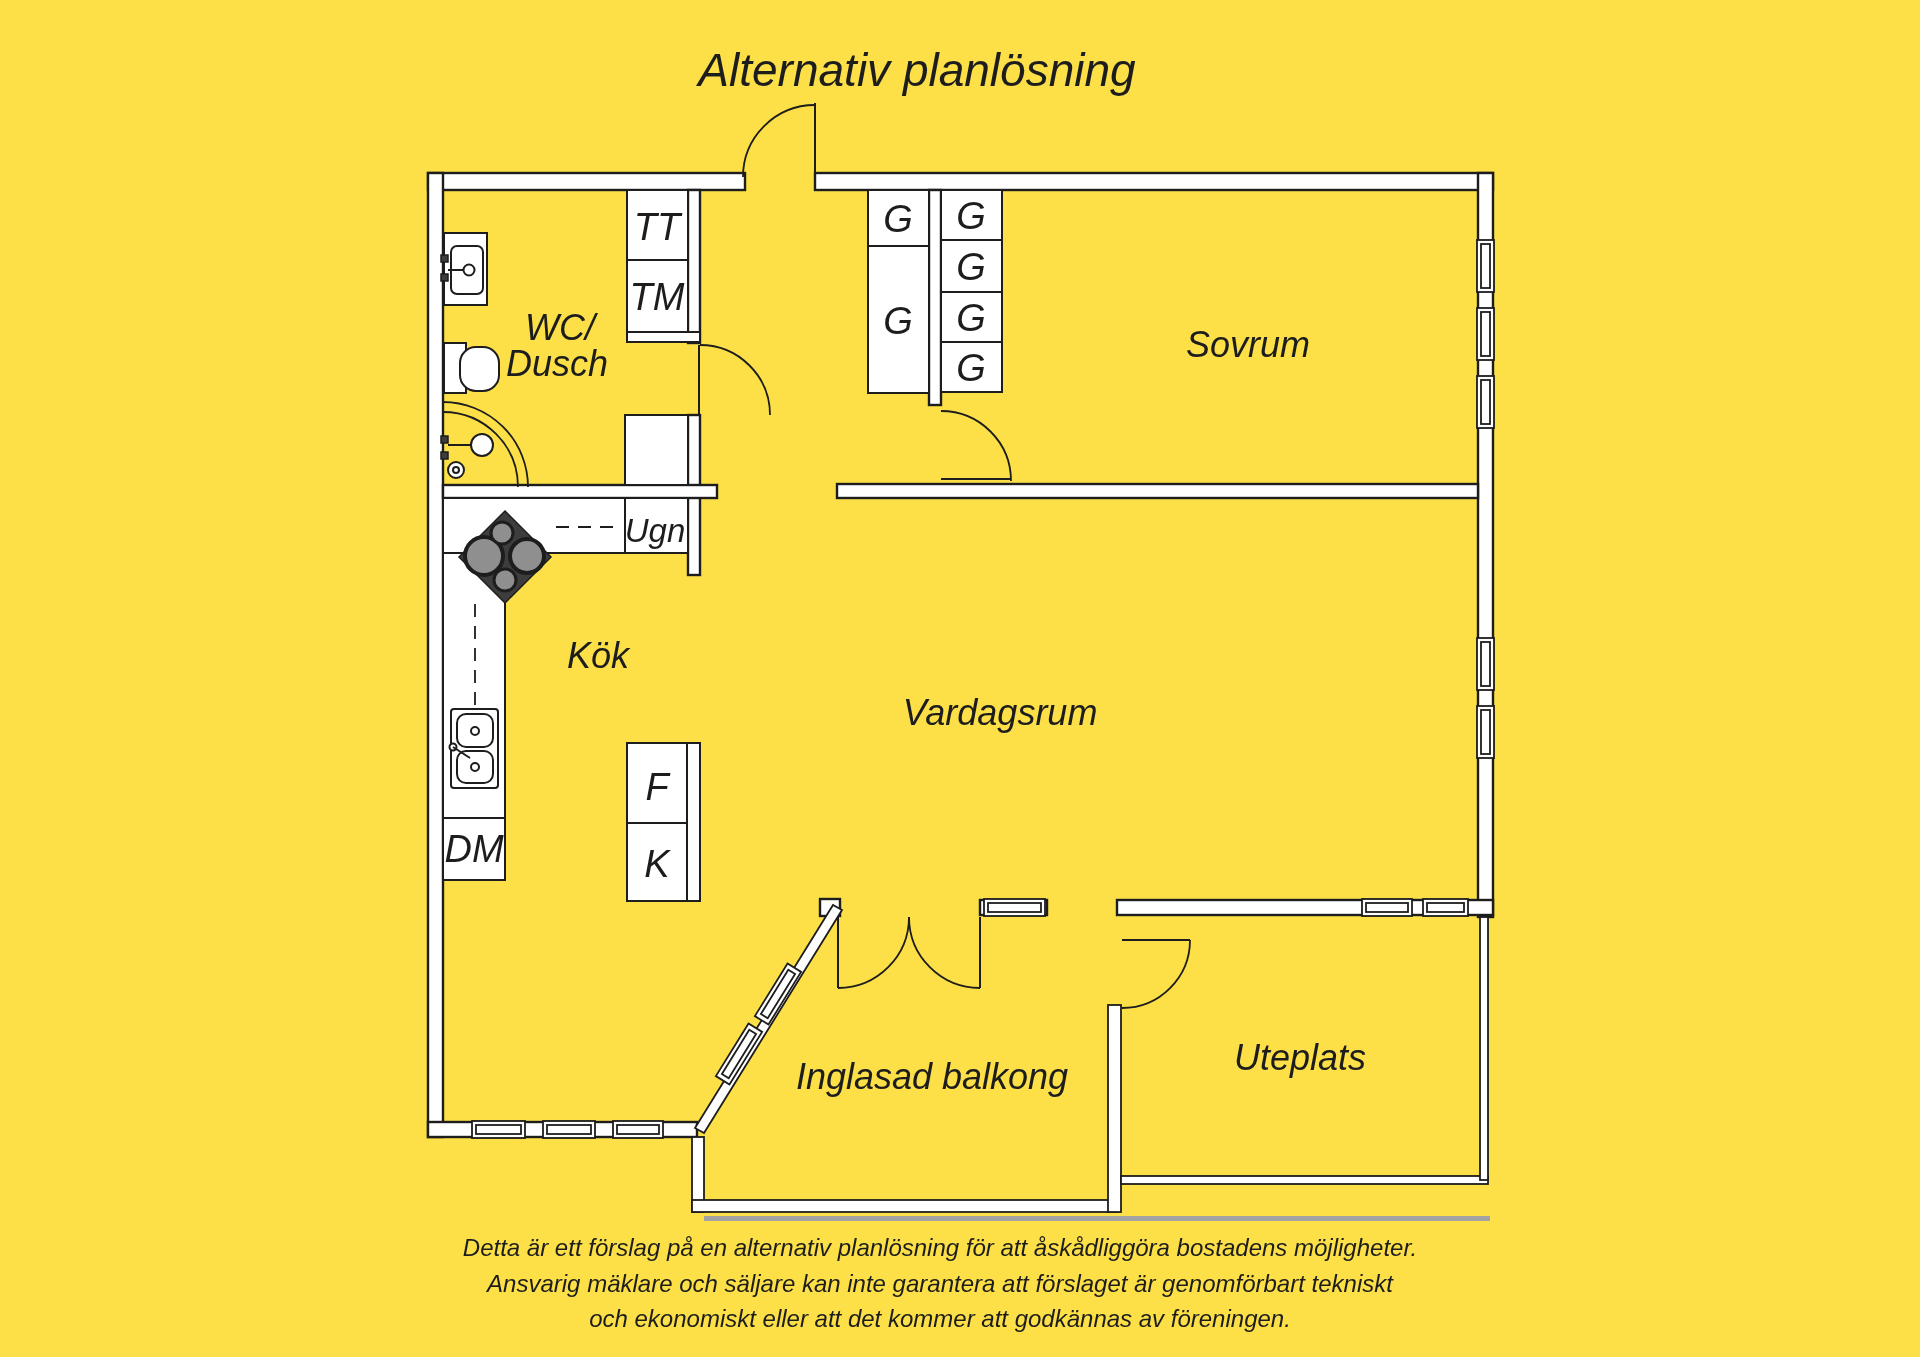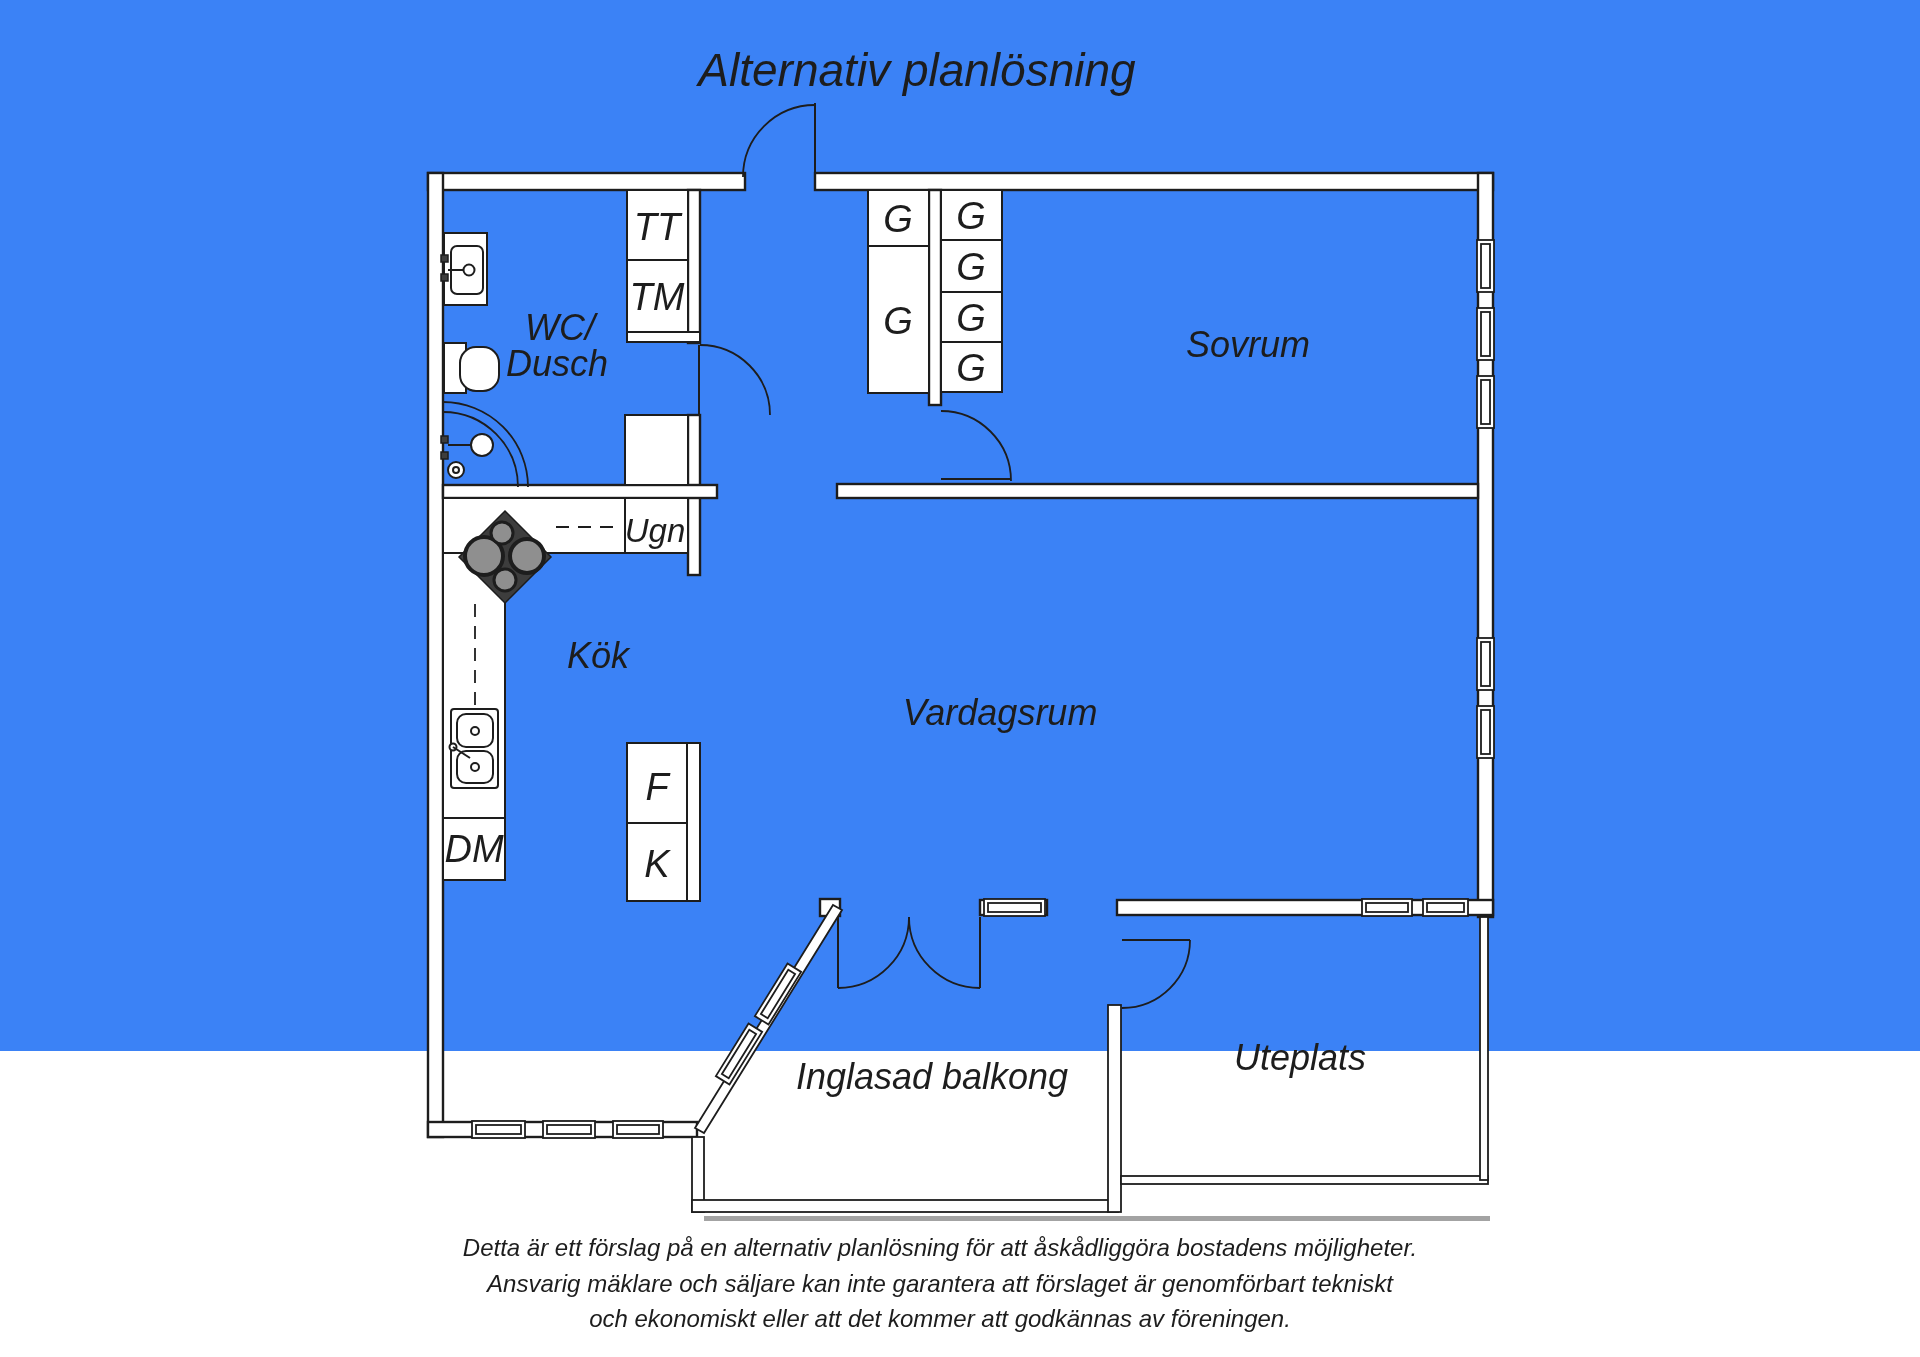--- a/index.html
+++ b/index.html
@@ -1,16 +1,16 @@
 <!DOCTYPE html>
 <html><head>
 <meta charset="utf-8">
 <style>
   html,body{margin:0;padding:0;background:#ffffff;width:1920px;height:1357px;overflow:hidden;}
-  .plan-wrap{width:1920px;height:1051px;position:relative;background:#3b82f6;}
+  .plan-wrap{width:1920px;height:1357px;position:relative;background:#fde047;}
   svg{display:block;}
   .wall{fill:#ffffff;stroke:#1d1d1d;stroke-width:2.4;}
   .wall-thin{fill:#ffffff;stroke:#1d1d1d;stroke-width:1.8;}
   .fixture{fill:#ffffff;stroke:#1d1d1d;stroke-width:2;}
   .fixline{stroke:#1d1d1d;stroke-width:2;fill:none;}
   .arc{stroke:#1d1d1d;stroke-width:1.8;fill:none;}
   .dash{stroke:#1d1d1d;stroke-width:1.8;fill:none;stroke-dasharray:13 9;}
   .win{fill:#ffffff;stroke:#1d1d1d;stroke-width:1.8;}
   .lbl{font-family:"Liberation Sans",sans-serif;font-style:italic;fill:#1d1d1d;text-anchor:middle;}
   .room-label{font-size:36px;}

